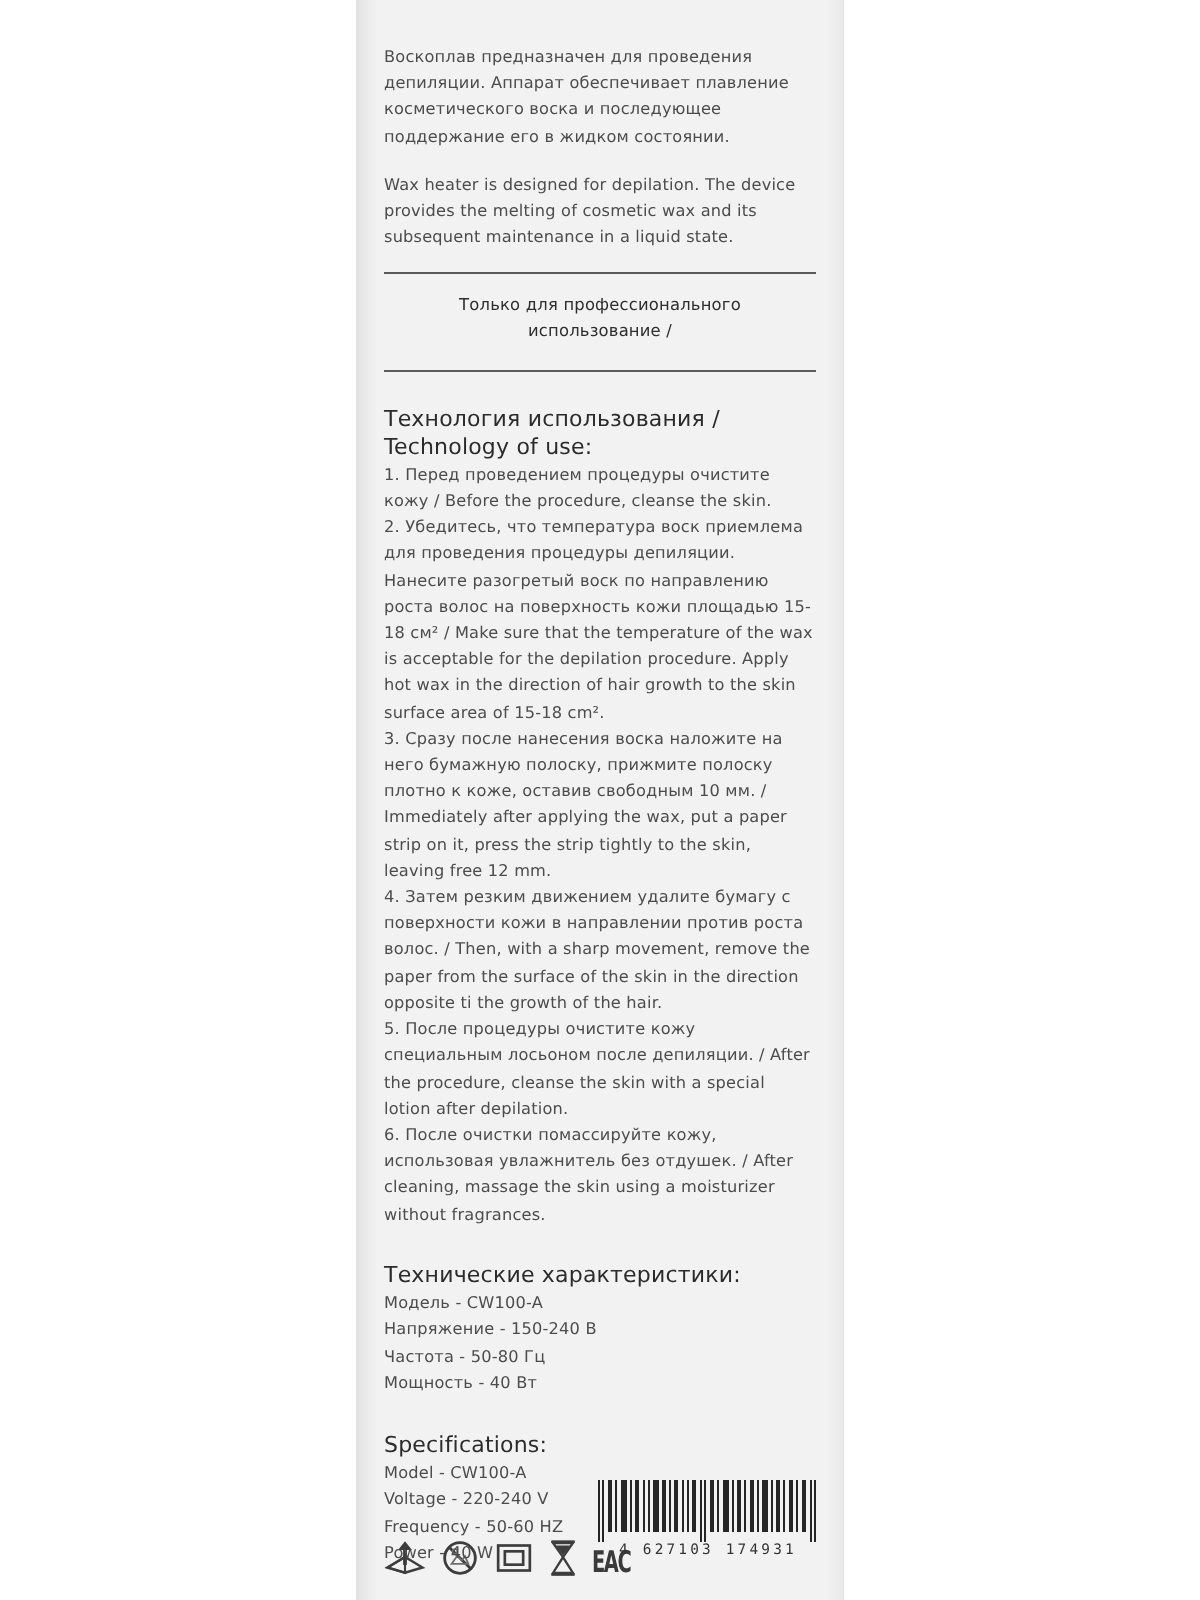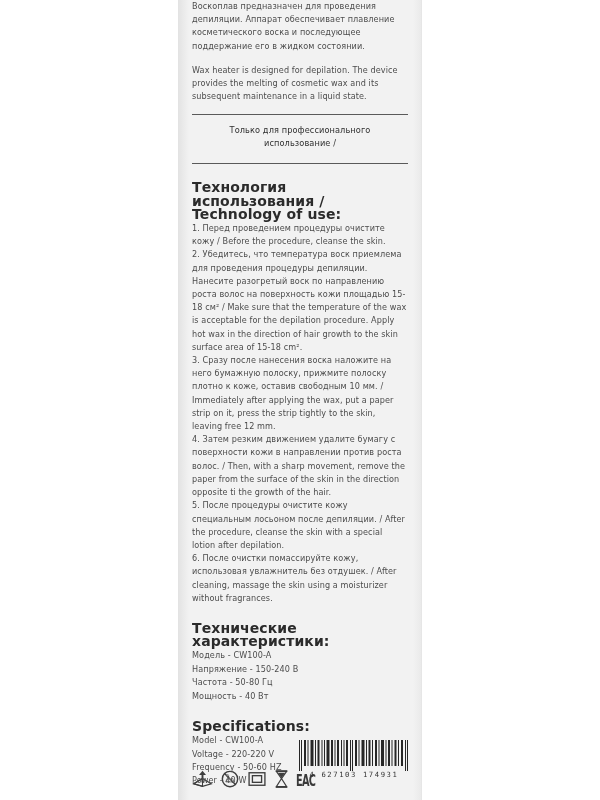--- a/index.html
+++ b/index.html
@@ -23,21 +23,21 @@
   .panel {
     position: absolute;
     left: 178px;
     top: 0;
     width: 244px;
     height: 800px;
     background: #f2f2f2;
     box-sizing: border-box;
     border-left: 1px solid #e3e3e3;
     border-right: 1px solid #e6e6e6;
-    padding: 0 13px 0 13px;
+    padding: 22px 13px 0 13px;
   }
 
   
   .panel::before {
     content: "";
     position: absolute;
     left: 0; top: 0; bottom: 0;
     width: 10px;
     background: linear-gradient(to right, #e4e4e4, #f2f2f2);
     pointer-events: none;
@@ -82,22 +82,22 @@
     text-align: center;
     padding: 9px 6px 9px 6px;
     letter-spacing: 0.1px;
   }
 
   .section {
     margin-top: 17px;
   }
 
   .sec-title {
-    font-size: 14px;
-    font-weight: bold;
+    font-size: 11px;
+    font-weight: normal;
     color: #2b2b2b;
     line-height: 13.2px;
     letter-spacing: 0.1px;
     margin-bottom: 1px;
   }
 
   .body-block {
     font-size: 8.1px;
     line-height: 13.2px;
     color: #4c4c4c;
@@ -196,21 +196,21 @@
         <div class="sec-title">Технические характеристики:</div>
         <div class="spec-line">Модель - CW100-A</div>
         <div class="spec-line">Напряжение - 150-240 В</div>
         <div class="spec-line">Частота - 50-80 Гц</div>
         <div class="spec-line">Мощность - 40 Вт</div>
       </div>
 
       <div class="section">
         <div class="sec-title">Specifications:</div>
         <div class="spec-line">Model - CW100-A</div>
-        <div class="spec-line">Voltage - 220-220 V</div>
+        <div class="spec-line">Voltage - 220-240 V</div>
         <div class="spec-line">Frequency - 50-60 HZ</div>
         <div class="spec-line">Power - 40 W</div>
 
       </div>
 
     </div>
 
     <div class="footer">
       <div class="icon-row">
 

